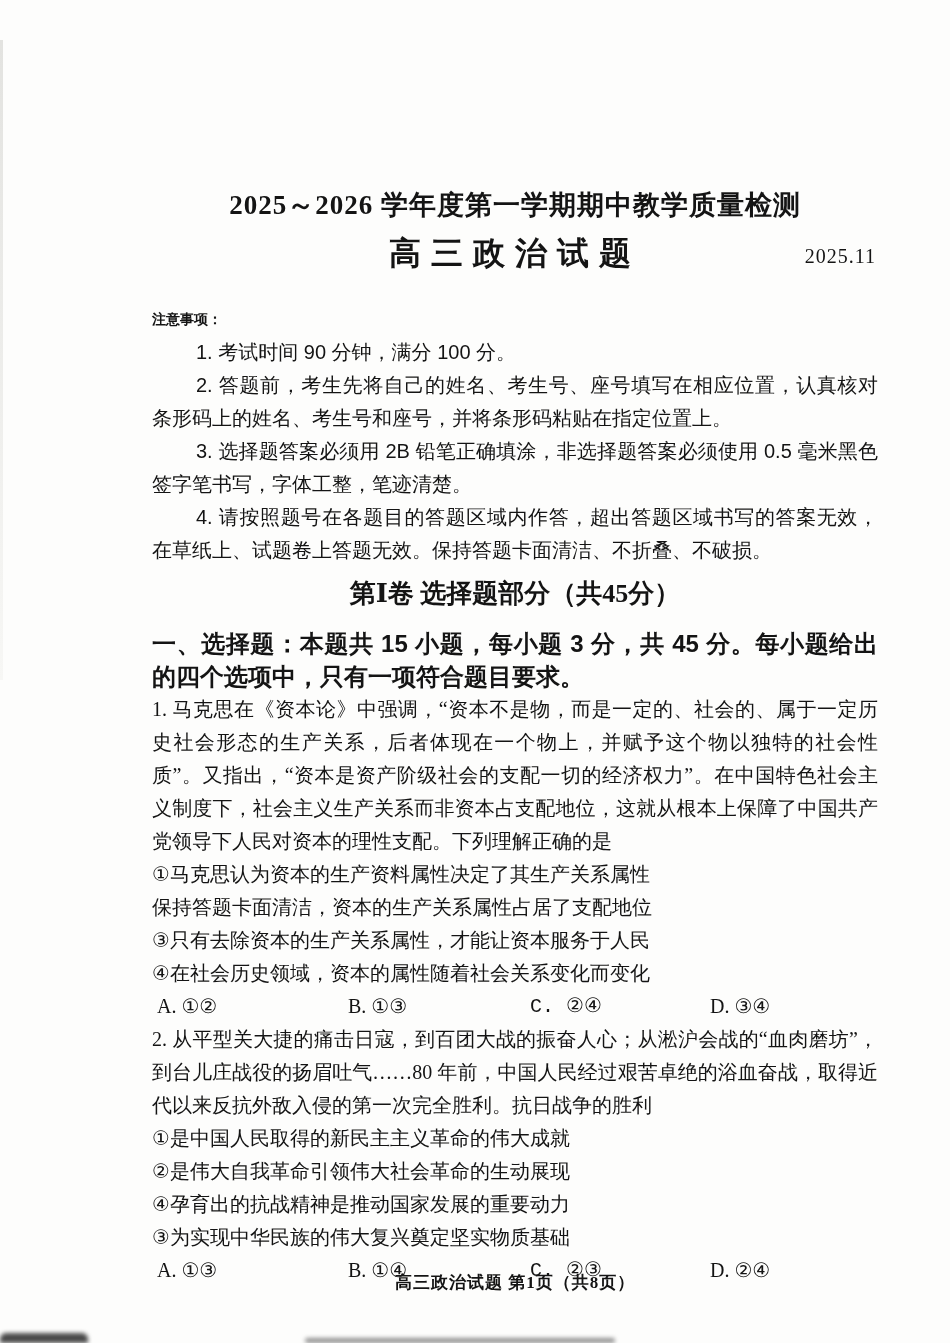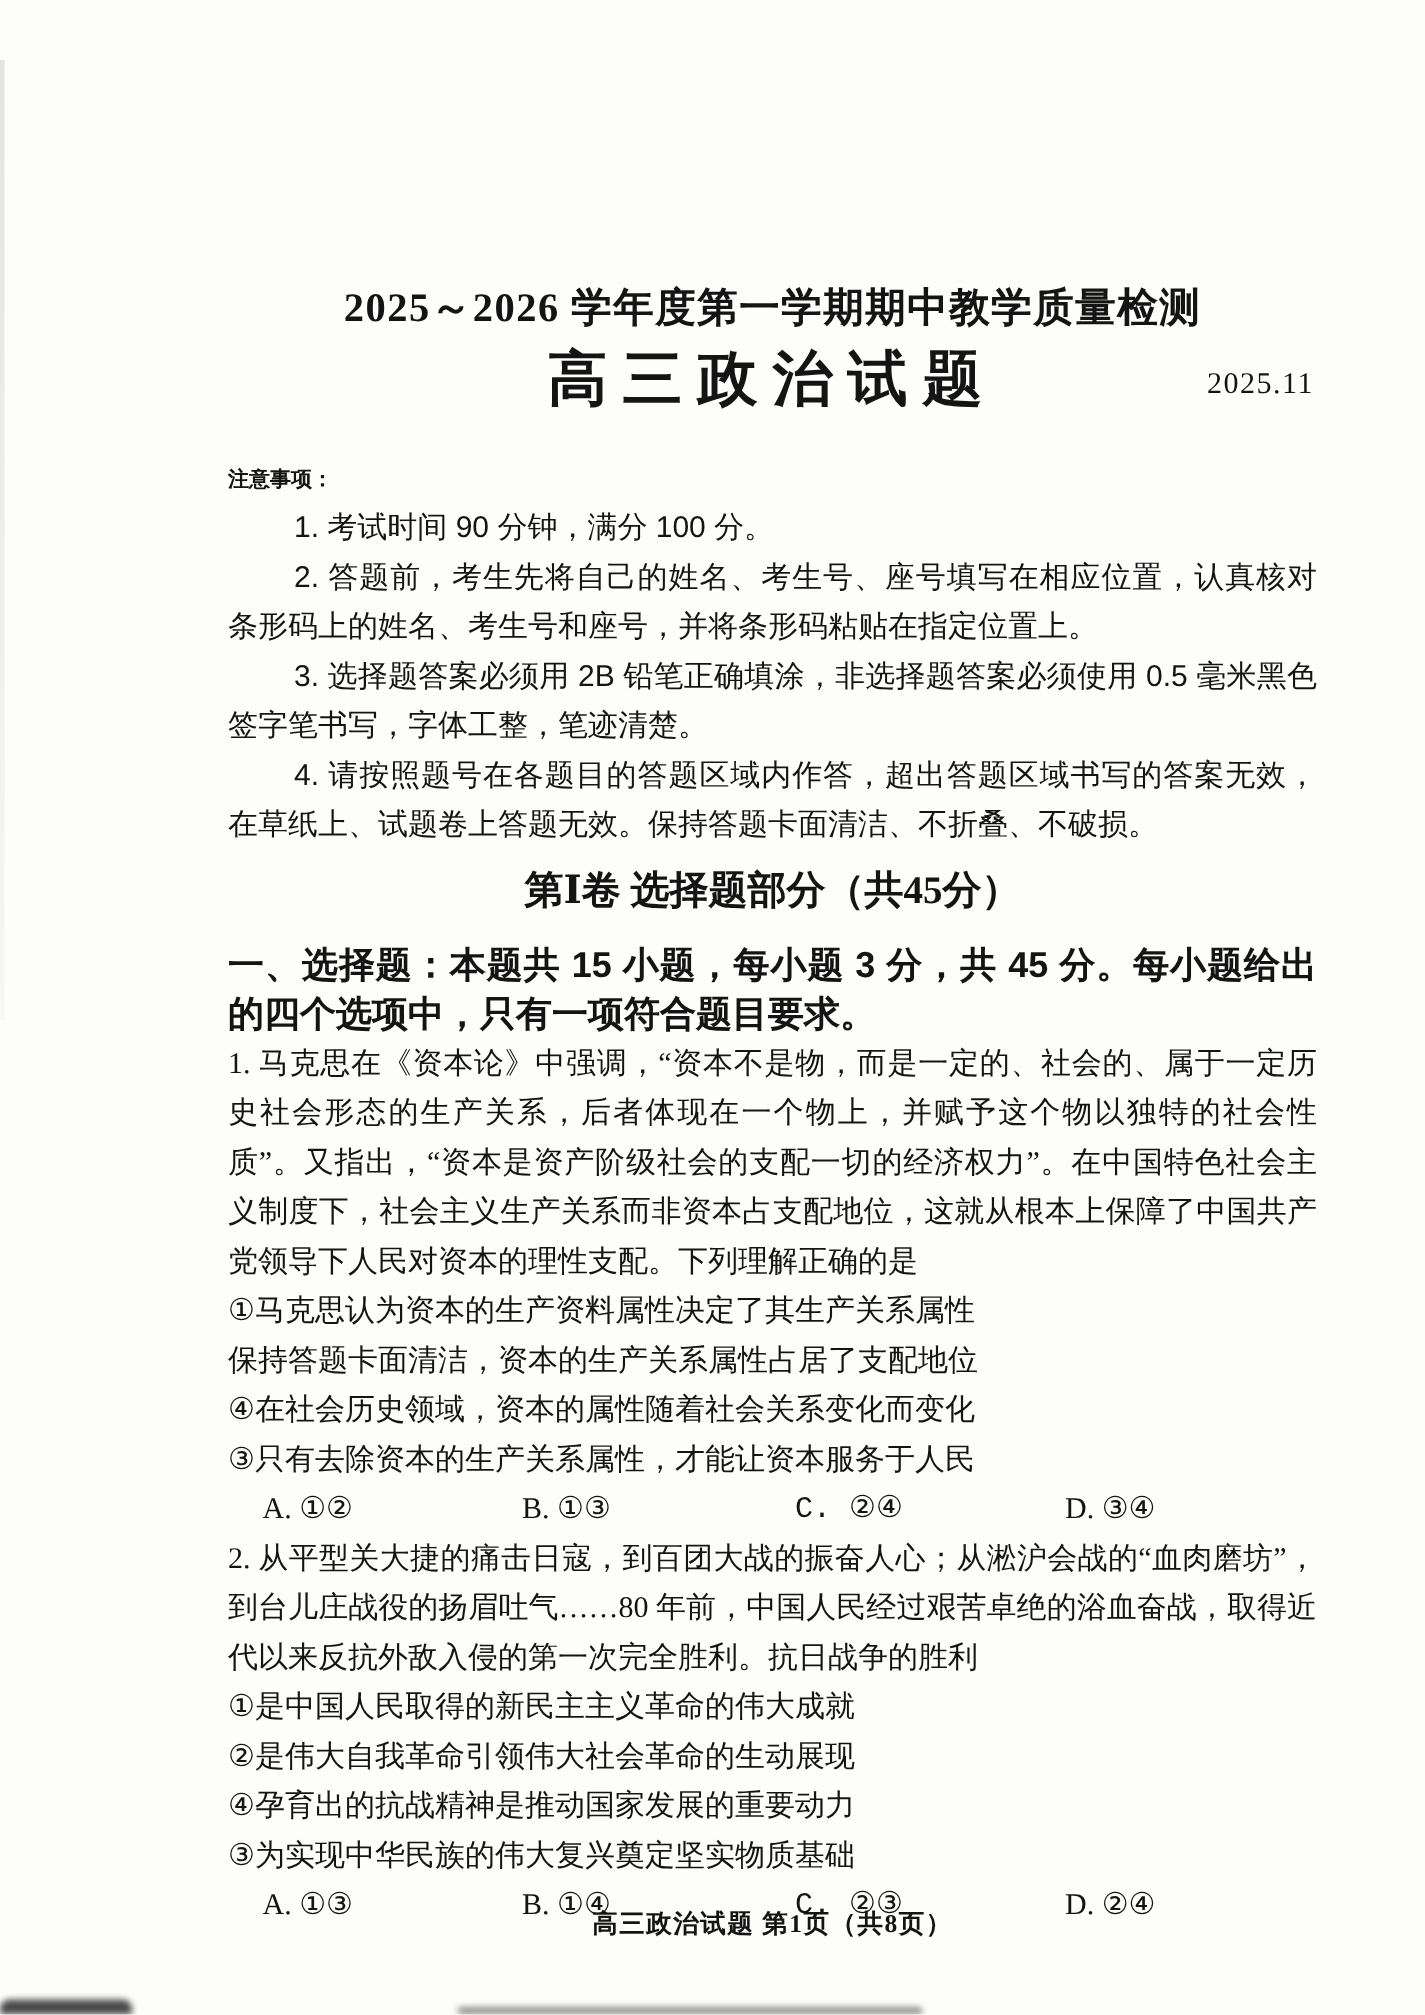--- a/index.html
+++ b/index.html
@@ -8,21 +8,21 @@
     background:#fdfdfc;color:#141414;
     font-family:"Liberation Serif","DejaVu Serif",serif;
   }
   .page{position:absolute;left:152px;top:0;width:726px;}
   .subtitle{
     margin-top:189px;text-align:center;
     font-size:27px;font-weight:bold;letter-spacing:1px;line-height:32px;
   }
   .title-row{position:relative;margin-top:6px;height:56px;}
   .exam-title{
-    text-align:center;font-size:40px;font-weight:bold;
+    text-align:center;font-size:32px;font-weight:bold;
     letter-spacing:10px;line-height:52px;white-space:nowrap;
   }
   .exam-date{position:absolute;right:2px;top:18px;font-size:20px;letter-spacing:1px;}
   .notice{margin-top:20px;font-family:"Liberation Sans","DejaVu Sans",sans-serif;}
   .notice-heading{font-size:14px;font-weight:bold;line-height:33px;}
   .notice p{margin:0;font-size:20px;line-height:33px;text-indent:2.2em;text-align:justify;}
   .section-title{
     margin:4px 0 10px;text-align:center;
     font-size:26px;font-weight:bold;line-height:46px;
   }
@@ -31,21 +31,21 @@
     font-family:"Liberation Sans","DejaVu Sans",sans-serif;
   }
   .question{font-size:20px;line-height:33px;}
   .stem{margin:0;text-align:justify;}
   .statement{
     margin:0;font-family:"Liberation Sans","DejaVu Sans",sans-serif;
     font-size:20px;line-height:33px;
   }
   .options{position:relative;height:33px;font-size:20px;}
   .options span{position:absolute;top:0;white-space:nowrap;}
-  .opt-0{left:23px;}
+  .opt-0{left:5px;}
   .opt-1{left:196px;}
   .opt-2{left:378px;font-family:Liberation Mono, monospace;}
   .opt-3{left:558px;}
   .footer{
     position:absolute;left:152px;top:1271px;width:726px;text-align:center;
     font-size:17px;font-weight:bold;letter-spacing:1px;
   }
   .edge-shadow{
     position:absolute;left:0;top:40px;width:3px;height:640px;
     background:linear-gradient(to bottom,#e3e3e0,#f7f7f5);
@@ -82,22 +82,22 @@
   </div>
 
   <div class="section-title">第Ⅰ卷 选择题部分（共45分）</div>
 
   <p class="instructions">一、选择题：本题共 15 小题，每小题 3 分，共 45 分。每小题给出的四个选项中，只有一项符合题目要求。</p>
 
   <div class="question">
     <p class="stem">1. 马克思在《资本论》中强调，“资本不是物，而是一定的、社会的、属于一定历史社会形态的生产关系，后者体现在一个物上，并赋予这个物以独特的社会性质”。又指出，“资本是资产阶级社会的支配一切的经济权力”。在中国特色社会主义制度下，社会主义生产关系而非资本占支配地位，这就从根本上保障了中国共产党领导下人民对资本的理性支配。下列理解正确的是</p>
     <p class="statement">①马克思认为资本的生产资料属性决定了其生产关系属性</p>
     <p class="statement">保持答题卡面清洁，资本的生产关系属性占居了支配地位</p>
+    <p class="statement">③只有去除资本的生产关系属性，才能让资本服务于人民</p>
     <p class="statement">④在社会历史领域，资本的属性随着社会关系变化而变化</p>
-    <p class="statement">③只有去除资本的生产关系属性，才能让资本服务于人民</p>
     <div class="options">
       <span class="opt-0">A. ①②</span>
       <span class="opt-1">B. ①③</span>
       <span class="opt-2">C. ②④</span>
       <span class="opt-3">D. ③④</span>
     </div>
   </div>
 
   <div class="question">
     <p class="stem">2. 从平型关大捷的痛击日寇，到百团大战的振奋人心；从淞沪会战的“血肉磨坊”，到台儿庄战役的扬眉吐气……80 年前，中国人民经过艰苦卓绝的浴血奋战，取得近代以来反抗外敌入侵的第一次完全胜利。抗日战争的胜利</p>

